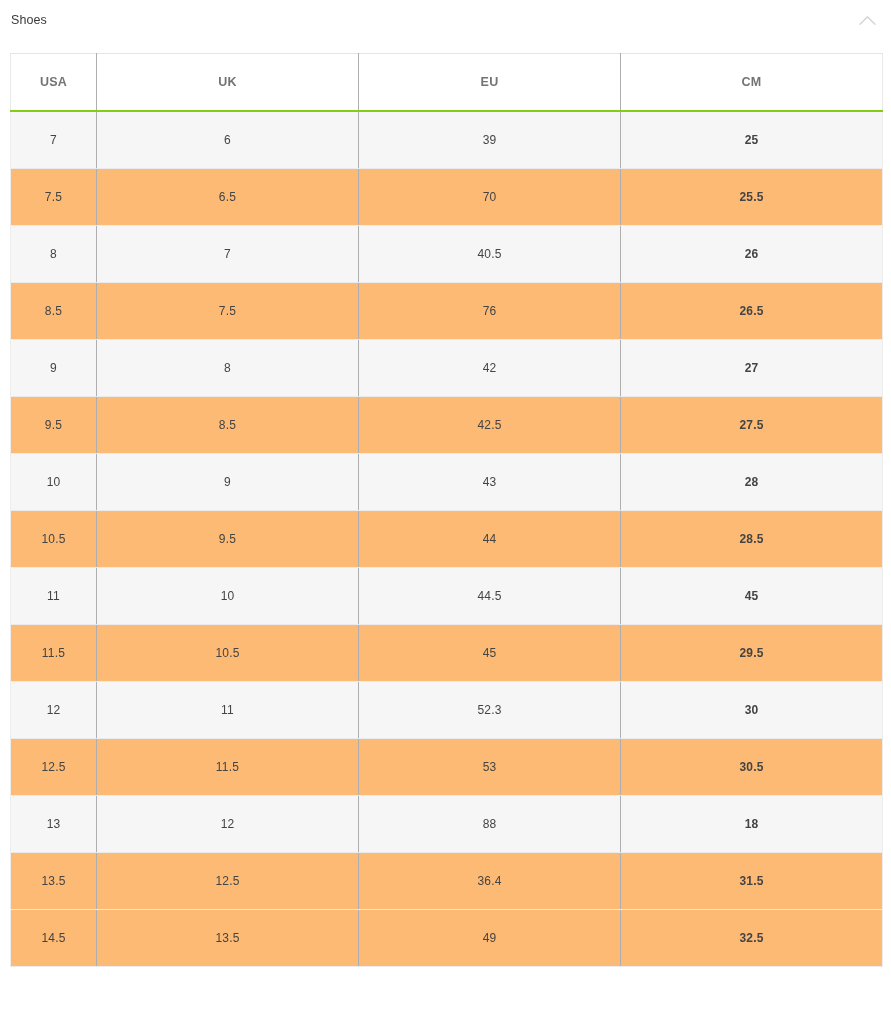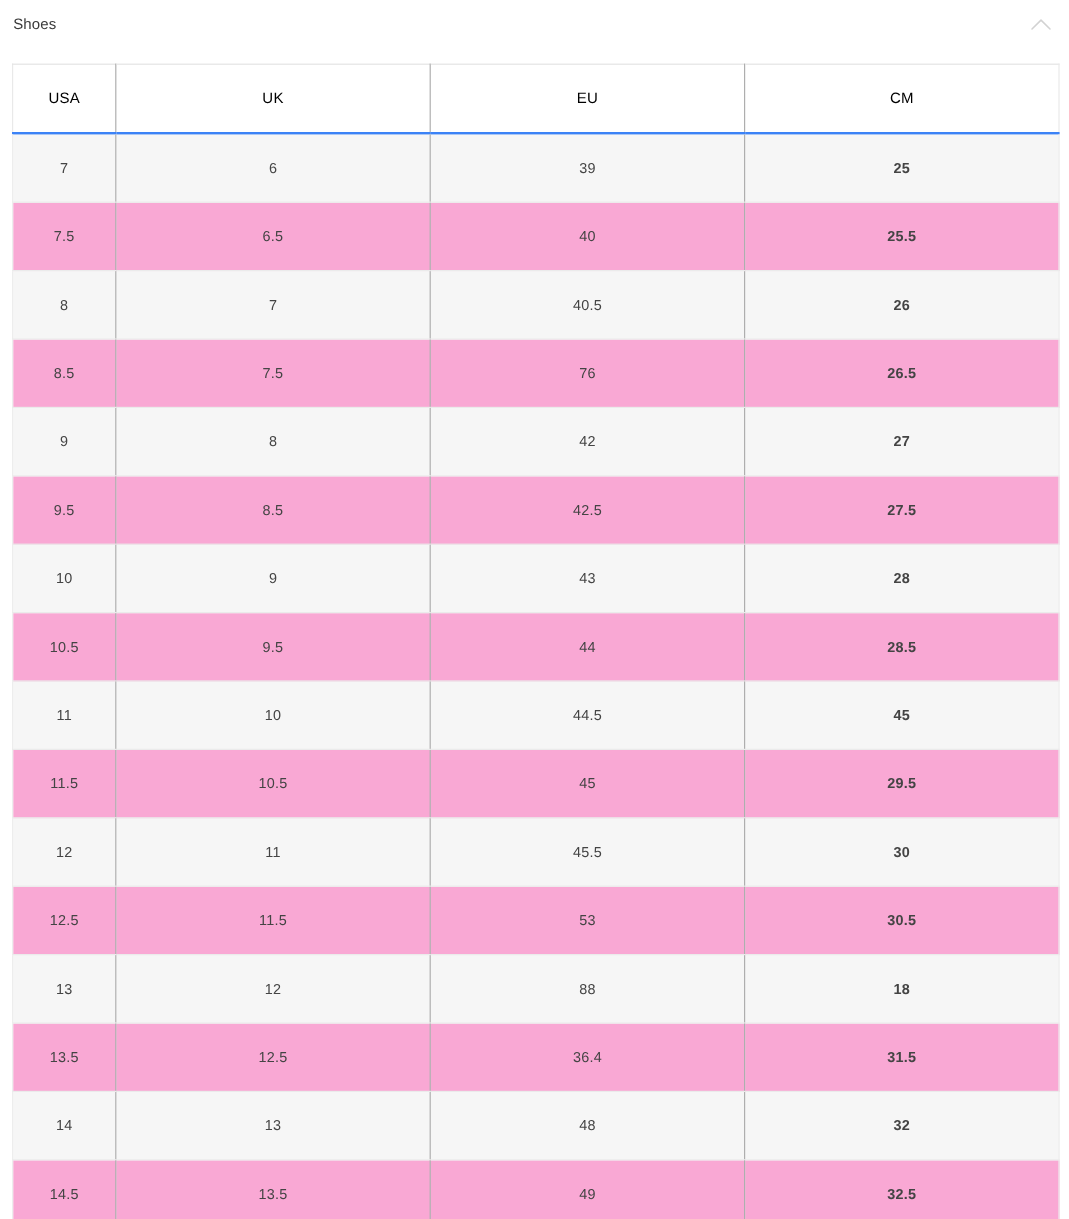--- a/index.html
+++ b/index.html
@@ -63,28 +63,28 @@
     table-layout: fixed;
   }
   .size-table col.c-usa { width: 86px; }
   .size-table col.c-uk  { width: 262px; }
   .size-table col.c-eu  { width: 262px; }
   .size-table col.c-cm  { width: 262px; }
 
   .size-table thead th {
     height: 56px;
     background: #ffffff;
-    color: #000000;
+    color: #737373;
     font-size: 12.5px;
-    font-weight: 400;
+    font-weight: 700;
     text-align: center;
     vertical-align: middle;
     letter-spacing: 0.2px;
     border-top: 1px solid #e4e4e4;
-    border-bottom: 2px solid #3b82f6;
+    border-bottom: 2px solid #84cc16;
     border-right: 1px solid #aeaeae;
     padding: 0;
   }
   .size-table thead th:first-child {
     border-left: 1px solid #e9e9e9;
   }
   .size-table thead th:last-child {
     border-right: 1px solid #e9e9e9;
   }
 
@@ -102,21 +102,21 @@
   }
   .size-table tbody td:first-child {
     border-left: 1px solid #ededed;
   }
   .size-table tbody td:last-child {
     border-right: 1px solid #ededed;
     font-weight: bold;
   }
 
   .size-table tbody tr.odd td { background: #f6f6f6; }
-  .size-table tbody tr.even td { background: #f9a8d4; }
+  .size-table tbody tr.even td { background: #fdba74; }
 </style>
 </head>
 <body>
 
 <div id="page">
 
   <div class="section-header">
     <div class="section-title">Shoes</div>
     <div class="chevron-btn">
       <span>
@@ -145,21 +145,21 @@
     <tbody id="table-body">
         <tr class="odd">
           <td>7</td>
           <td>6</td>
           <td>39</td>
           <td>25</td>
         </tr>
         <tr class="even">
           <td>7.5</td>
           <td>6.5</td>
-          <td>40</td>
+          <td>70</td>
           <td>25.5</td>
         </tr>
         <tr class="odd">
           <td>8</td>
           <td>7</td>
           <td>40.5</td>
           <td>26</td>
         </tr>
         <tr class="even">
           <td>8.5</td>
@@ -199,47 +199,41 @@
         </tr>
         <tr class="even">
           <td>11.5</td>
           <td>10.5</td>
           <td>45</td>
           <td>29.5</td>
         </tr>
         <tr class="odd">
           <td>12</td>
           <td>11</td>
-          <td>45.5</td>
+          <td>52.3</td>
           <td>30</td>
         </tr>
         <tr class="even">
           <td>12.5</td>
           <td>11.5</td>
           <td>53</td>
           <td>30.5</td>
         </tr>
         <tr class="odd">
           <td>13</td>
           <td>12</td>
           <td>88</td>
           <td>18</td>
         </tr>
         <tr class="even">
           <td>13.5</td>
           <td>12.5</td>
           <td>36.4</td>
           <td>31.5</td>
         </tr>
-        <tr class="odd">
-          <td>14</td>
-          <td>13</td>
-          <td>48</td>
-          <td>32</td>
-        </tr>
         <tr class="even">
           <td>14.5</td>
           <td>13.5</td>
           <td>49</td>
           <td>32.5</td>
         </tr>
       </tbody>
   </table>
 
 </div>

